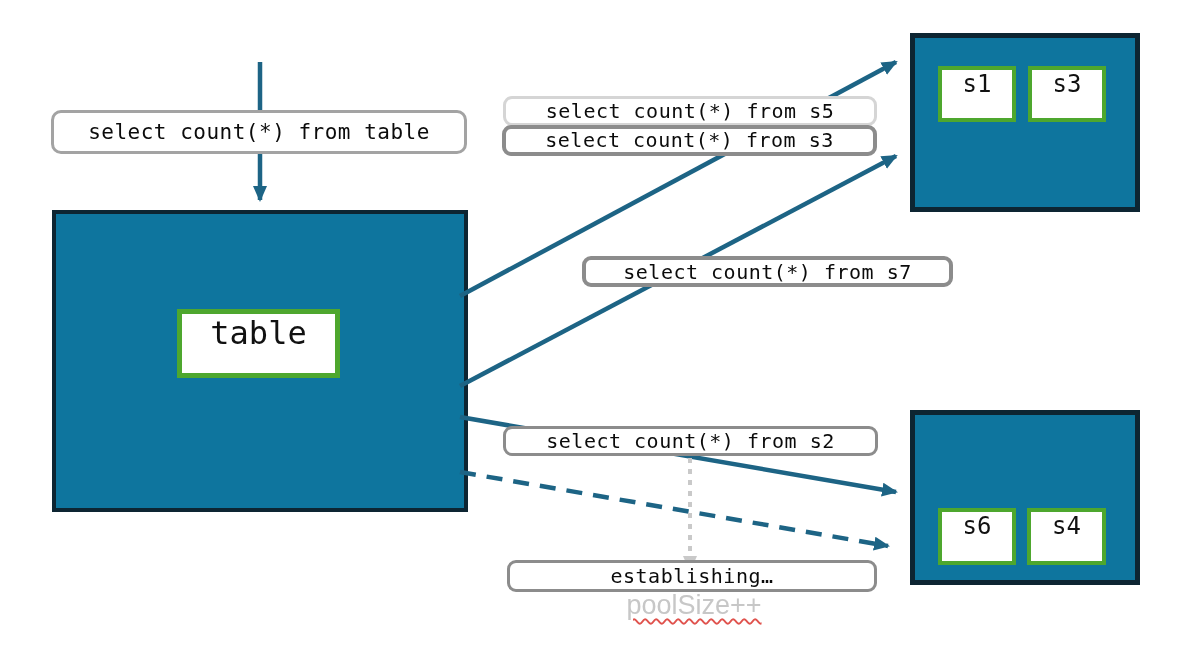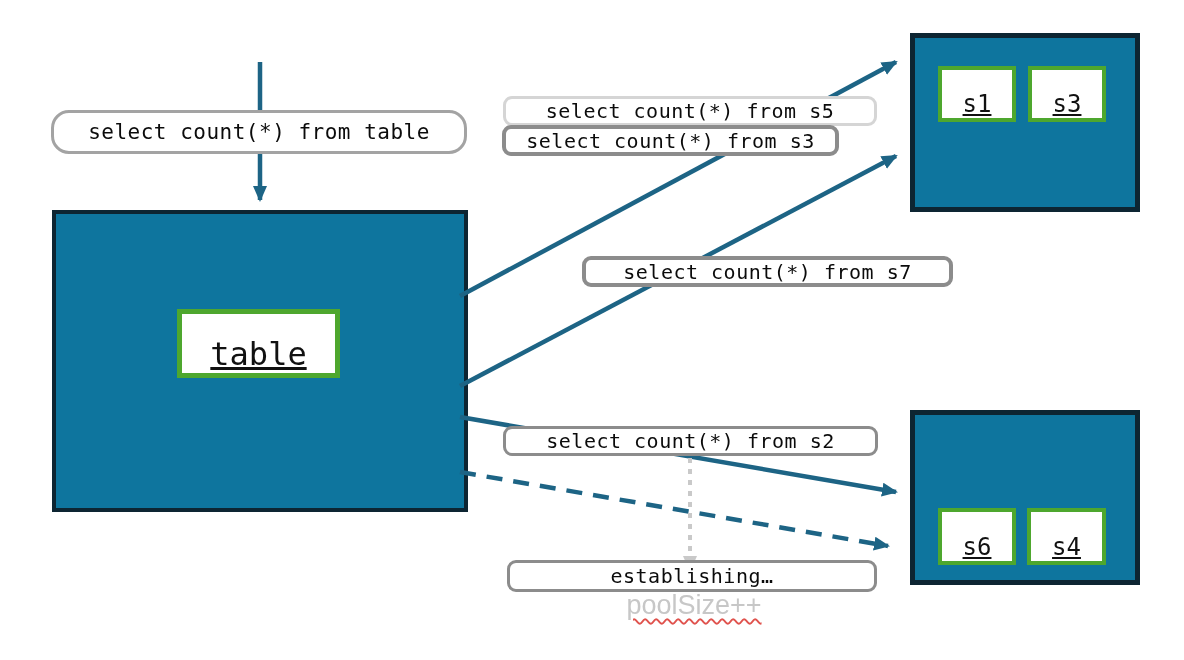--- a/index.html
+++ b/index.html
@@ -9,34 +9,34 @@
   }
   .abs{position:absolute;box-sizing:border-box;}
   .teal-box{
     background:var(--teal-fill,#0e759e);
     border:4px solid var(--dark-border,#0d2532);
   }
   .shard-box{border-width:5px;}
   .chip{
     background:#ffffff;
     border:4px solid var(--green-border,#4ea72e);
-    display:flex;align-items:flex-end;justify-content:center;
-    color:#111;font-size:24px;text-decoration:underline;
+    display:flex;align-items:flex-start;justify-content:center;
+    color:#111;font-size:24px;
   }
   .table-chip{border-width:5px;font-size:32px;}
   .qlabel{
     background:#ffffff;
     border:3px solid var(--label-border,#8c8c8c);
     border-radius:9px;
     display:flex;align-items:center;justify-content:center;
     color:#0b0b0b;font-size:20px;white-space:pre;
     letter-spacing:0.5px;
   }
   .qlabel.light{border-color:var(--label-border-light,#d5d5d5);}
-  .qlabel.big{font-size:21px;border-radius:18px;border-color:#a3a3a3;}
+  .qlabel.big{font-size:21px;border-radius:10px;border-color:#a3a3a3;}
   .pool-text{
     font-family:"Liberation Sans","DejaVu Sans",sans-serif;
     color:var(--muted-gray,#c7c7c7);
     font-size:27px;text-align:center;
     text-decoration-line:underline;
     text-decoration-style:wavy;
     text-decoration-color:var(--squiggle-red,#e0524d);
     text-decoration-thickness:2px;
     text-underline-offset:4px;
   }
@@ -96,21 +96,21 @@
   <div class="abs layer-labels" style="left:0;top:0;width:1184px;height:660px;">
 
     <div class="abs qlabel big" style="left:51px;top:110px;width:416px;height:44px;">
       <span>select count(*) from table</span>
     </div>
 
     <div class="abs qlabel light" style="left:503px;top:96px;width:374px;height:30px;">
       <span>select count(*) from s5</span>
     </div>
 
-    <div class="abs qlabel" style="left:502px;top:125px;width:337px;height:31px;border-width:4px;">
+    <div class="abs qlabel" style="left:502px;top:125px;width:375px;height:31px;border-width:4px;align-items:flex-end;">
       <span>select count(*) from s3</span>
     </div>
 
     <div class="abs qlabel" style="left:582px;top:256px;width:371px;height:31px;border-width:4px;">
       <span>select count(*) from s7</span>
     </div>
 
     <div class="abs qlabel" style="left:503px;top:426px;width:375px;height:30px;">
       <span>select count(*) from s2</span>
     </div>

